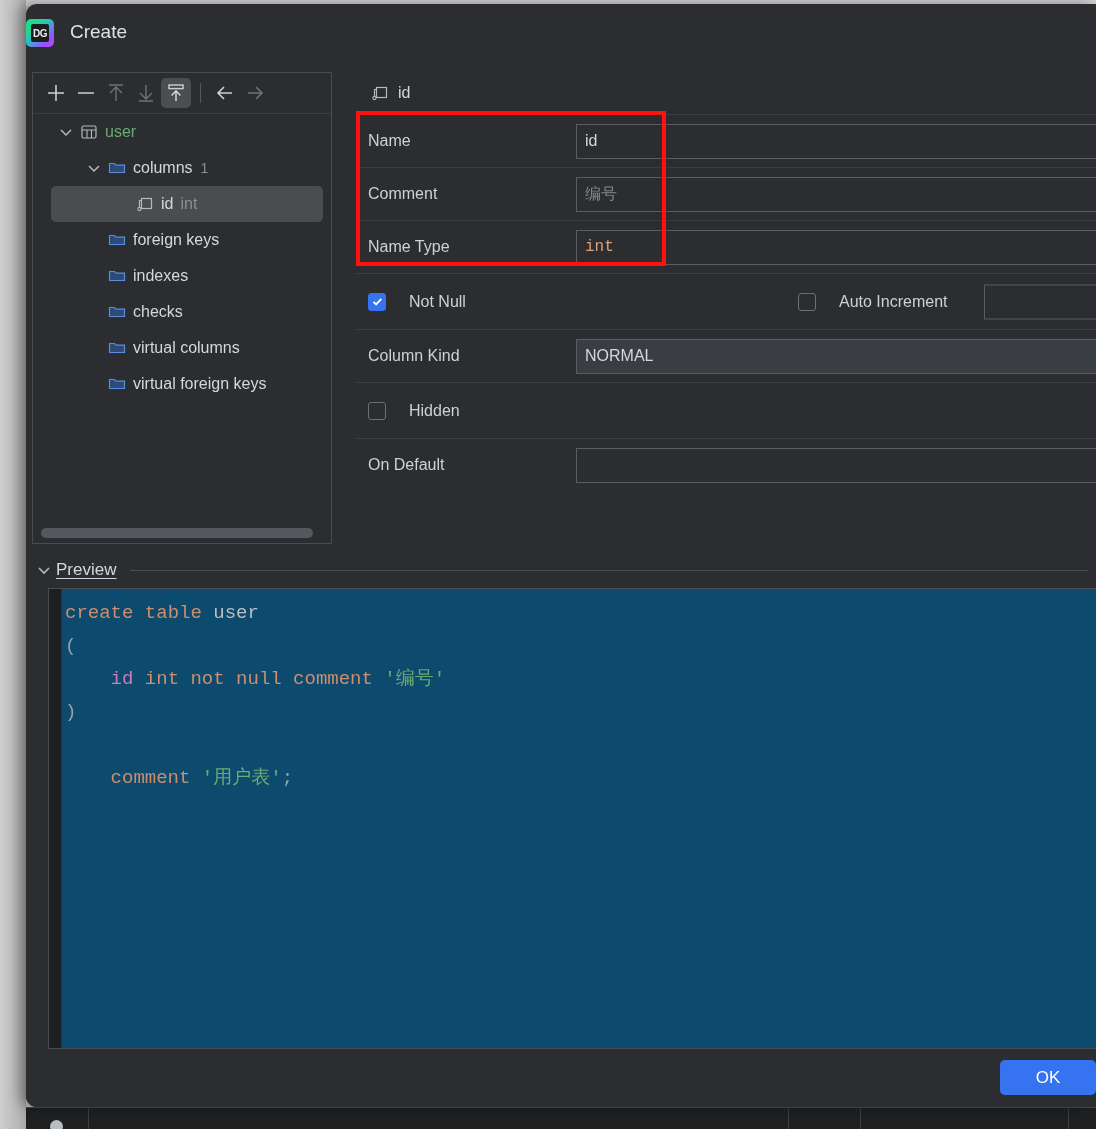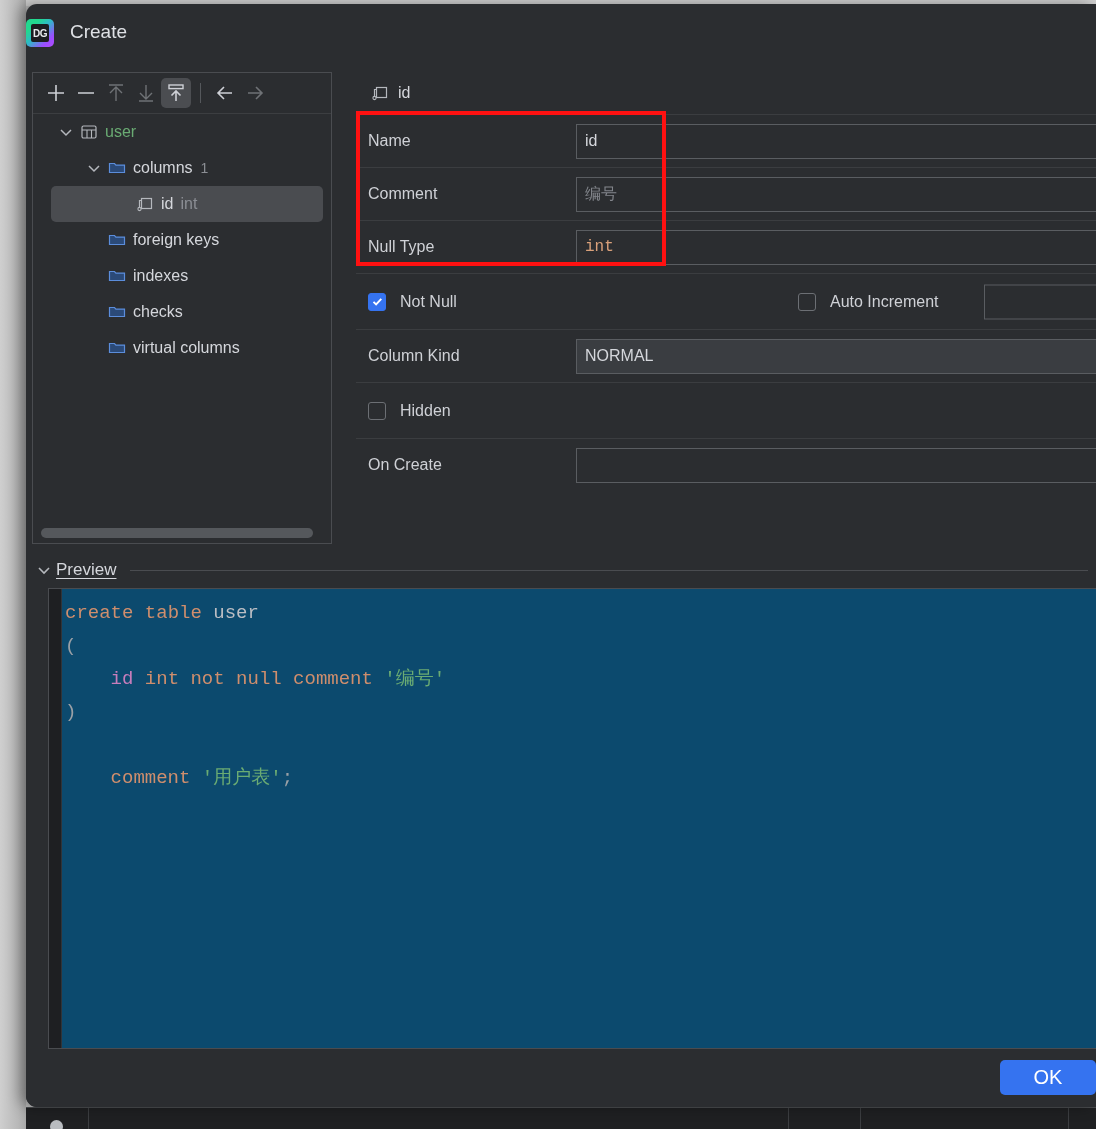--- a/index.html
+++ b/index.html
@@ -238,21 +238,21 @@
   .cb.checked {
     background: #3573f0;
     border-color: #3573f0;
   }
   .cbwrap {
     position: absolute;
     display: flex; align-items: center;
     top: 50%; transform: translateY(-50%);
     font-size: 16px; color: #cfd1d6;
   }
-  .cbwrap .cbtext { margin-left: 14px; }
+  .cbwrap .cbtext { margin-left: 23px; }
 
   
   .redbox {
     position: absolute;
     left: 330px; top: 107px;
     width: 310px; height: 155px;
     border: 4px solid #ff1111;
     box-sizing: border-box;
     pointer-events: none;
     z-index: 40;
@@ -319,21 +319,21 @@
     background: #2b2d30;
   }
   .ok-btn {
     position: absolute;
     right: 0px; top: 11px;
     width: 96px; height: 35px;
     background: #3573f0;
     border: none;
     border-radius: 5px;
     color: #ffffff;
-    font-size: 20px;
+    font-size: 17px;
     font-family: "Liberation Sans", sans-serif;
     display: flex; align-items: center; justify-content: center;
   }
 </style>
 </head>
 <body>
 
 <div id="root">
 
   <div class="desktop-top"></div>
@@ -472,20 +472,28 @@
 
         <div class="tree-row" style="padding-left:72px">
           <span class="icon-box">
             <svg width="18" height="18" viewBox="0 0 18 18">
                 <path d="M1.5 4.5h5l1.4 1.6h8.6v7.4H1.5z" fill="#2b4a78" stroke="#5b8ddb" stroke-width="1.2"></path>
               </svg>
           </span>
           <span class="lbl plain">virtual columns</span>
         </div>
 
+        <div class="tree-row" style="padding-left:72px">
+          <span class="icon-box">
+            <svg width="18" height="18" viewBox="0 0 18 18">
+                <path d="M1.5 4.5h5l1.4 1.6h8.6v7.4H1.5z" fill="#2b4a78" stroke="#5b8ddb" stroke-width="1.2"></path>
+              </svg>
+          </span>
+          <span class="lbl plain">virtual foreign keys</span>
+        </div>
 
         <div class="tree-hscroll"></div>
       </div>
     </div>
 
     <div class="detail">
 
       <div class="detail-head">
         <span class="icon-box">
           <svg width="18" height="18" viewBox="0 0 18 18">
@@ -503,21 +511,21 @@
           <div class="flabel">Name</div>
           <div class="finput">id</div>
         </div>
 
         <div class="frow">
           <div class="flabel">Comment</div>
           <div class="finput ph">编号</div>
         </div>
 
         <div class="frow">
-          <div class="flabel">Null Type</div>
+          <div class="flabel">Name Type</div>
           <div class="finput mono">int</div>
         </div>
 
         <div class="cbrow">
           <div class="cbwrap" style="left:12px">
             <span class="cb checked">
               <svg width="13" height="13" viewBox="0 0 13 13">
                   <path d="M2.5 6.8l2.6 2.6 5.2-5.6" stroke="#ffffff" stroke-width="1.9" fill="none"></path>
                 </svg>
             </span>
@@ -537,21 +545,21 @@
 
 
         <div class="cbrow">
           <div class="cbwrap" style="left:12px">
             <span class="cb"></span>
             <span class="cbtext">Hidden</span>
           </div>
         </div>
 
         <div class="frow">
-          <div class="flabel">On Create</div>
+          <div class="flabel">On Default</div>
           <div class="finput"></div>
         </div>
 
       </div>
     </div>
 
     <div class="redbox"></div>
 
     <div class="preview-header">
       <span class="chev">

